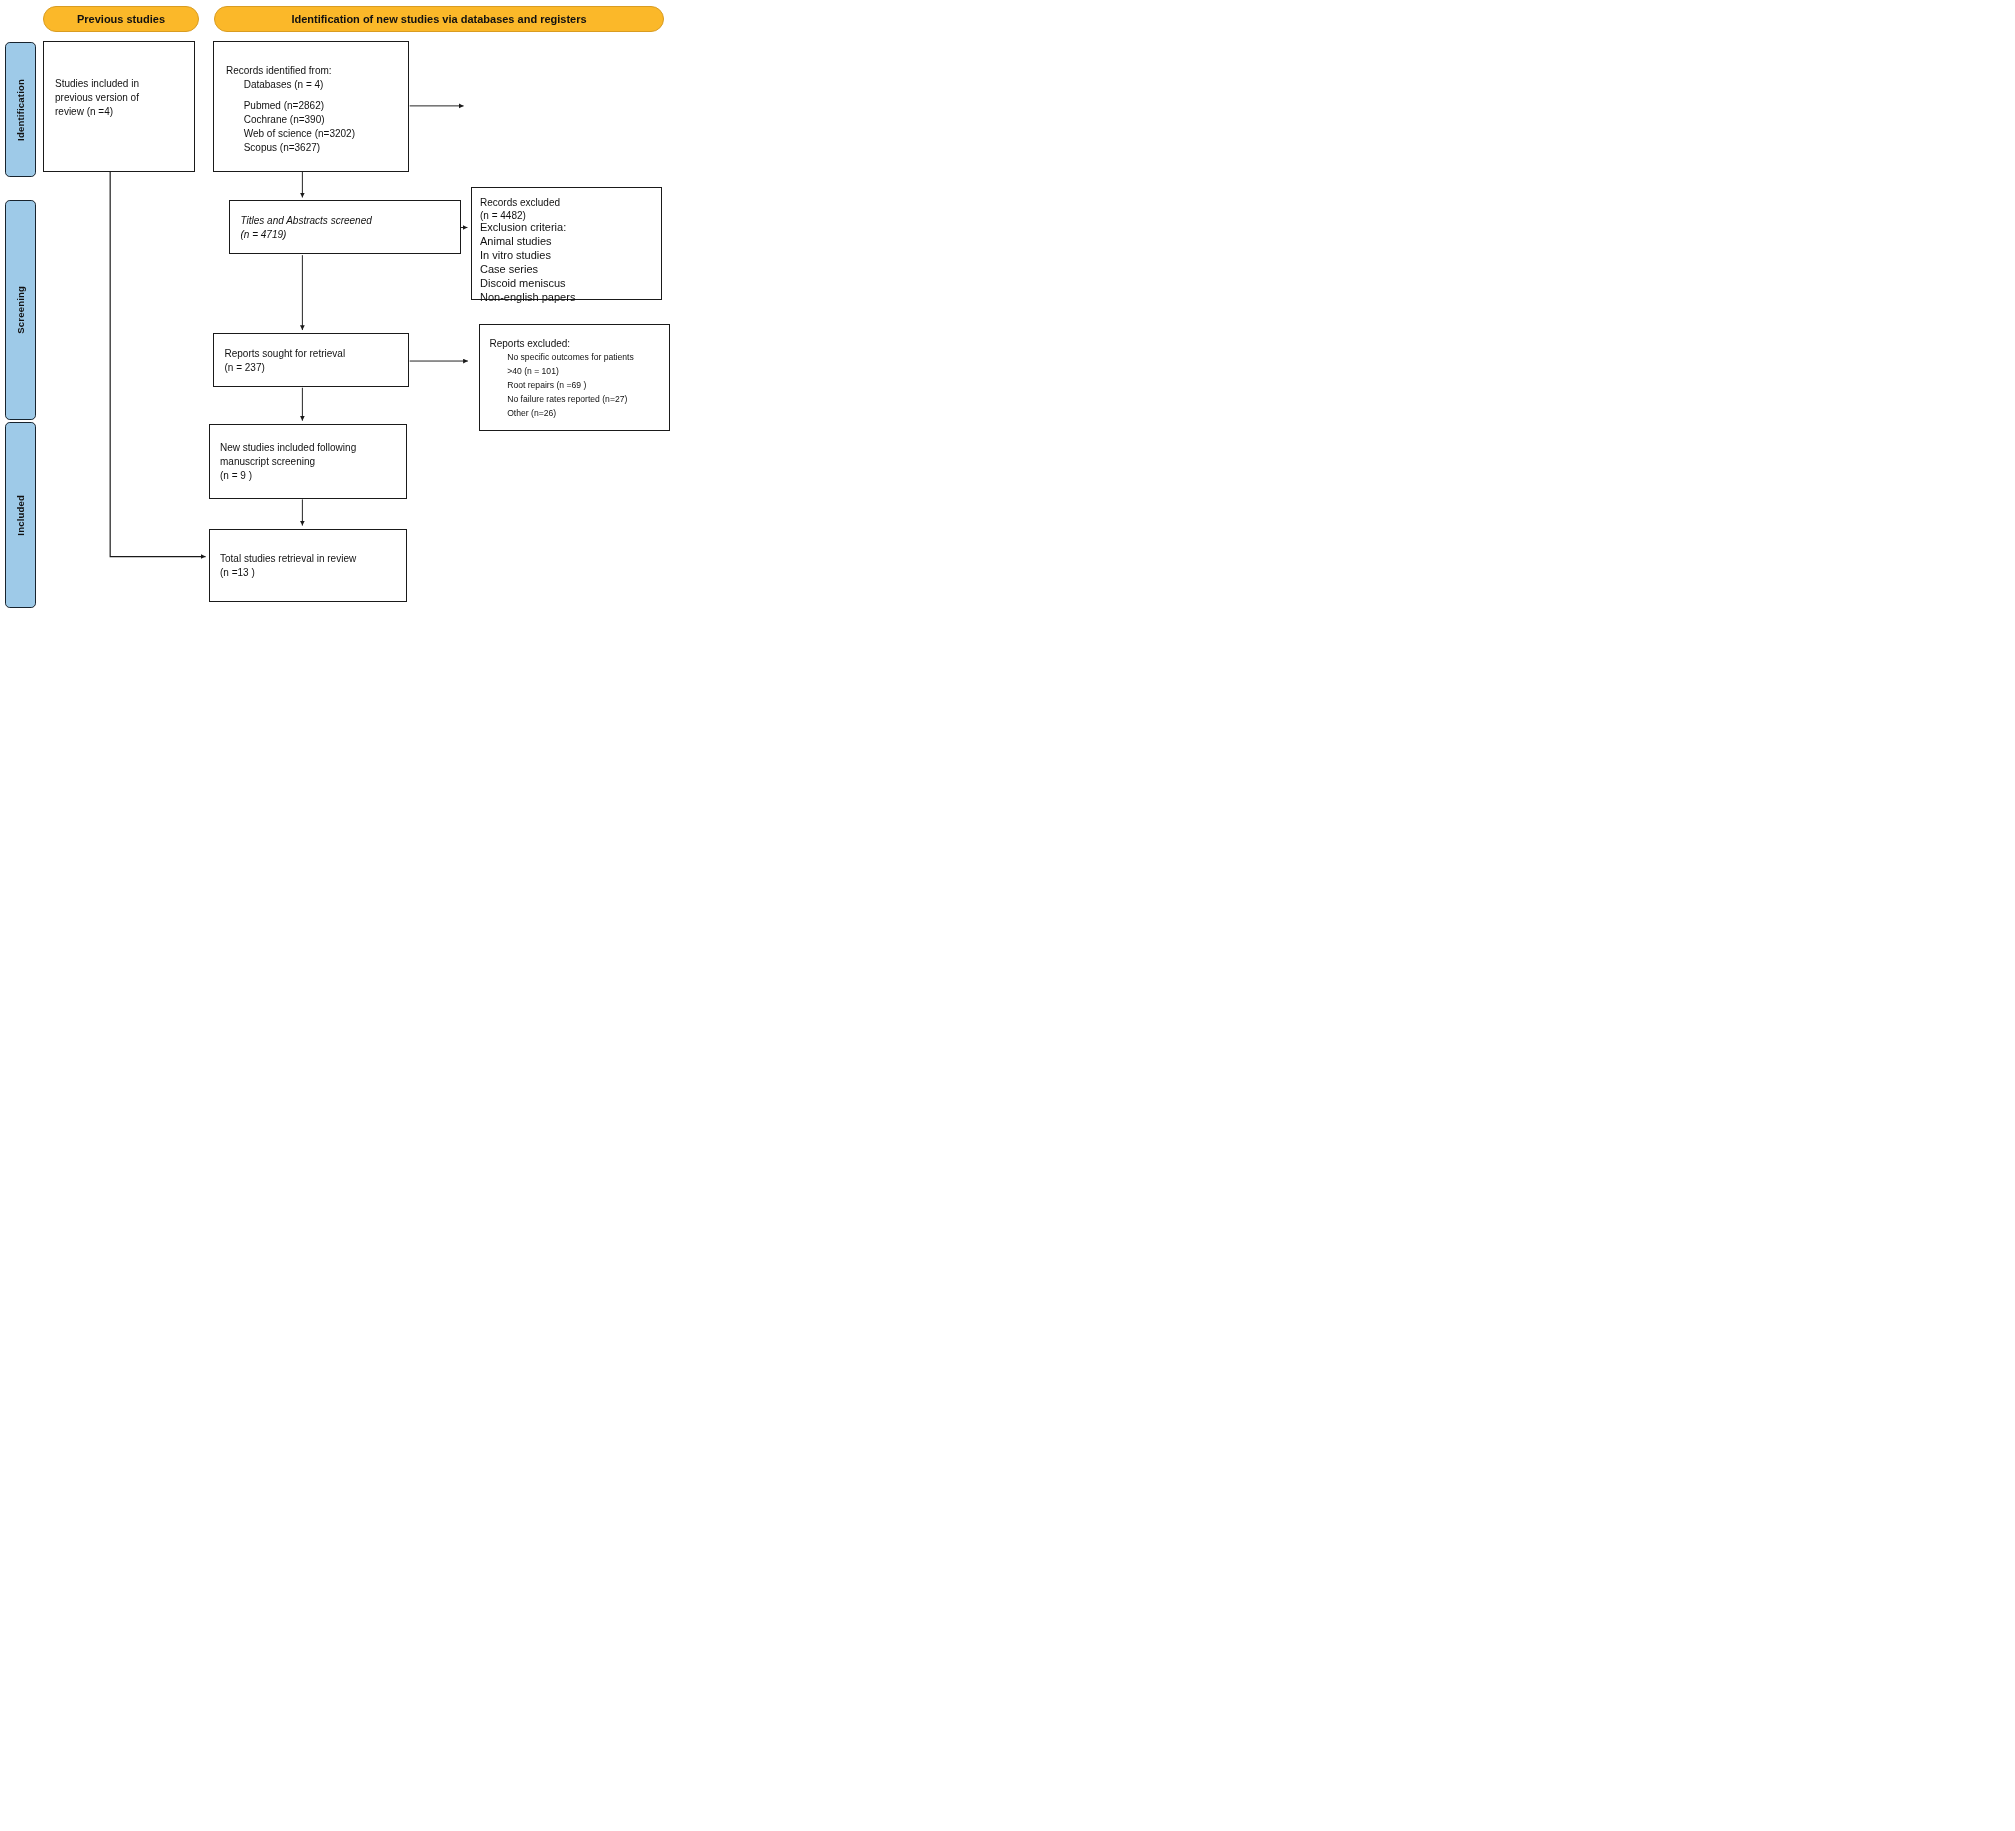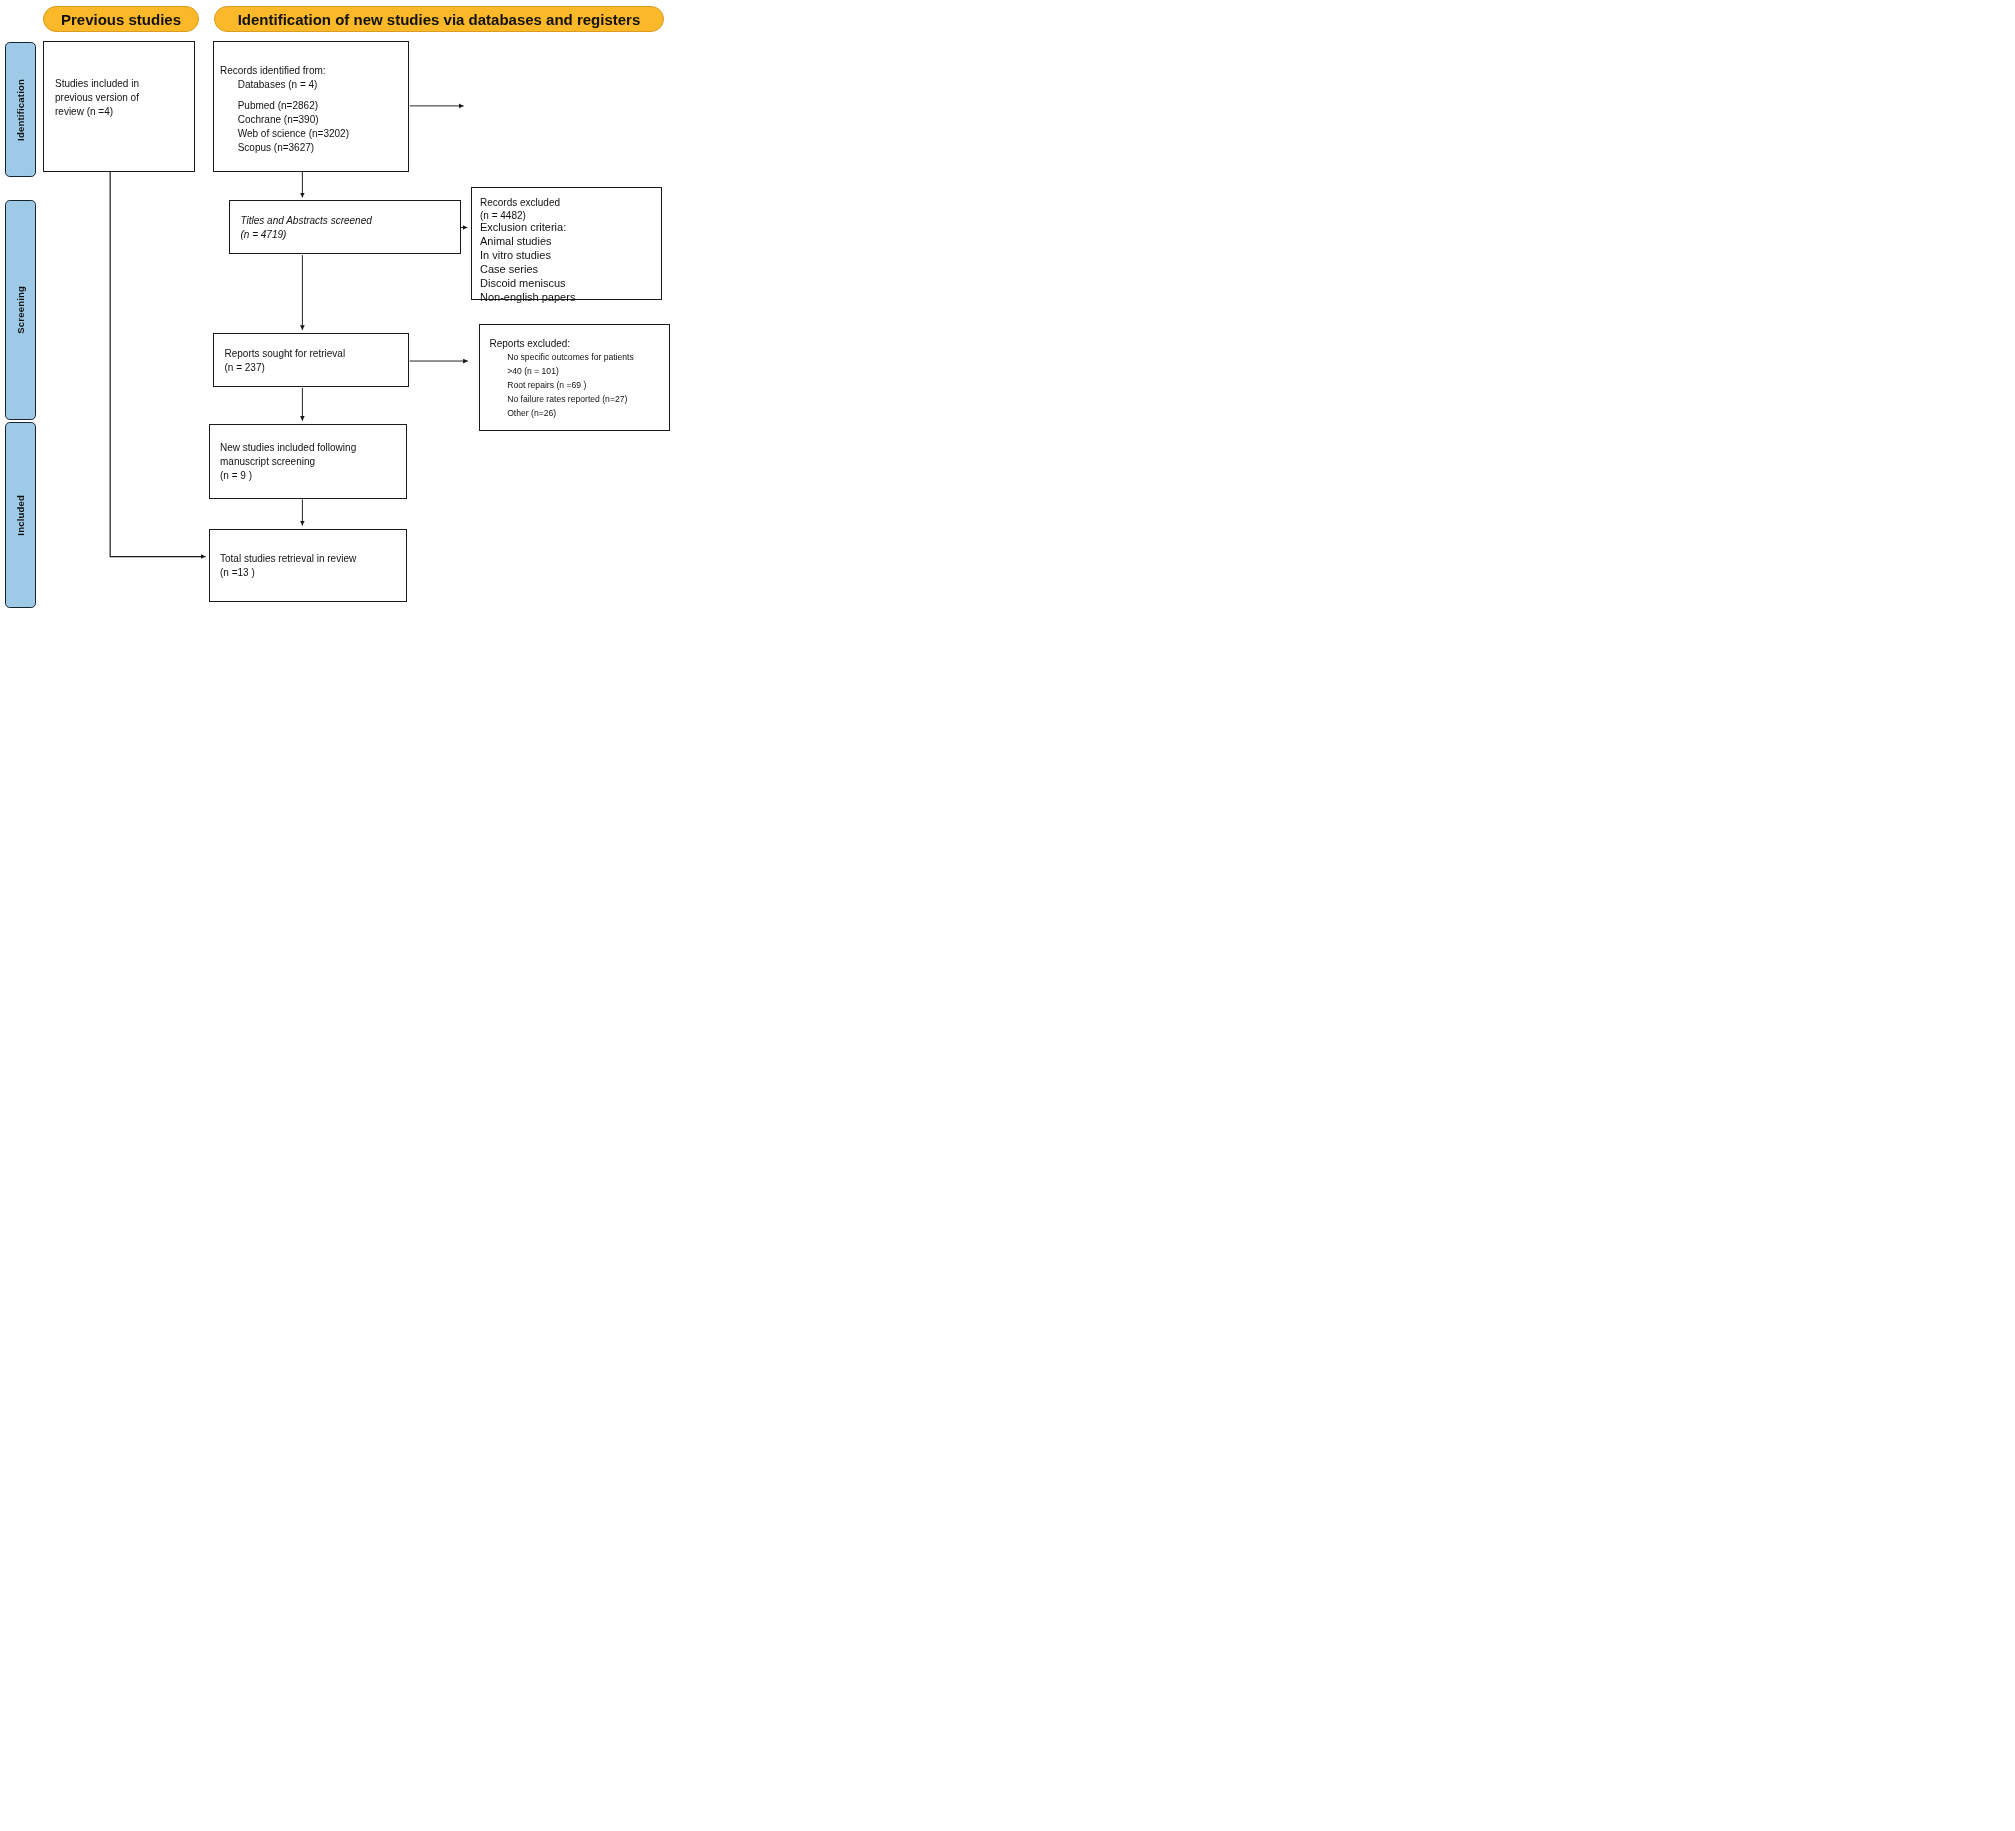--- a/index.html
+++ b/index.html
@@ -1,21 +1,21 @@
 <!DOCTYPE html>
 <html style="font-size:7.6px"><head>
 <meta charset="utf-8">
 <style>
   html,body{margin:0;padding:0;background:#ffffff;font-family:"Liberation Sans",sans-serif;}
   .canvas{position:relative;width:672px;height:610px;background:#ffffff;color:#111;overflow:hidden;}
   .arrows{position:absolute;left:0;top:0;width:672px;height:610px;pointer-events:none;}
 
   .hdr{position:absolute;display:flex;align-items:center;justify-content:center;
        background:#FBB829;border:1px solid #D99C21;border-radius:13px;
-       font-weight:bold;font-size:15px;color:#111;text-align:center;}
+       font-weight:bold;font-size:11px;color:#111;text-align:center;}
 
   .stage{position:absolute;display:flex;align-items:center;justify-content:center;
          background:#9ECAE8;border:1.4px solid #18242E;border-radius:4.8px;}
   .stage span{writing-mode:vertical-rl;transform:rotate(180deg);
               font-weight:bold;font-size:9.5px;color:#111;letter-spacing:0.2px;}
 
   .box{position:absolute;background:#fff;border:1px solid #1A1A1A;
        font-size:10px;line-height:14px;display:flex;flex-direction:column;box-sizing:border-box;}
   .box .ln{min-height:14px;}
   .ind{padding-left:17.7px;}
@@ -63,21 +63,21 @@
   <div class="stage" style="left:5.2px;top:422px;width:29px;height:184px;">
     <span>Included</span>
   </div>
 
   <div class="box vc" style="left:43px;top:41px;width:152px;height:131px;padding-left:11px;padding-right:3.8px;padding-bottom:18px;">
     <div class="ln">Studies included in</div>
     <div class="ln">previous version of</div>
     <div class="ln">review (n =4)</div>
   </div>
 
-  <div class="box vc" style="left:213px;top:41px;width:196px;height:131px;padding-left:6px;padding-right:2.9px;padding-top:6.7px;">
+  <div class="box vc" style="left:213px;top:41px;width:196px;height:131px;padding-left:12px;padding-right:2.9px;padding-top:6.7px;">
     <div class="ln">Records identified from:</div>
     <div class="ln ind">Databases (n = 4)</div>
     <div class="ln ind gap">Pubmed (n=2862)</div>
     <div class="ln ind">Cochrane (n=390)</div>
     <div class="ln ind">Web of science (n=3202)</div>
     <div class="ln ind">Scopus (n=3627)</div>
   </div>
 
 
   <div class="box vc" style="left:229px;top:200px;width:232px;height:54px;padding-left:10.5px;padding-right:2.9px;padding-top:2.9px;font-style:italic;">

